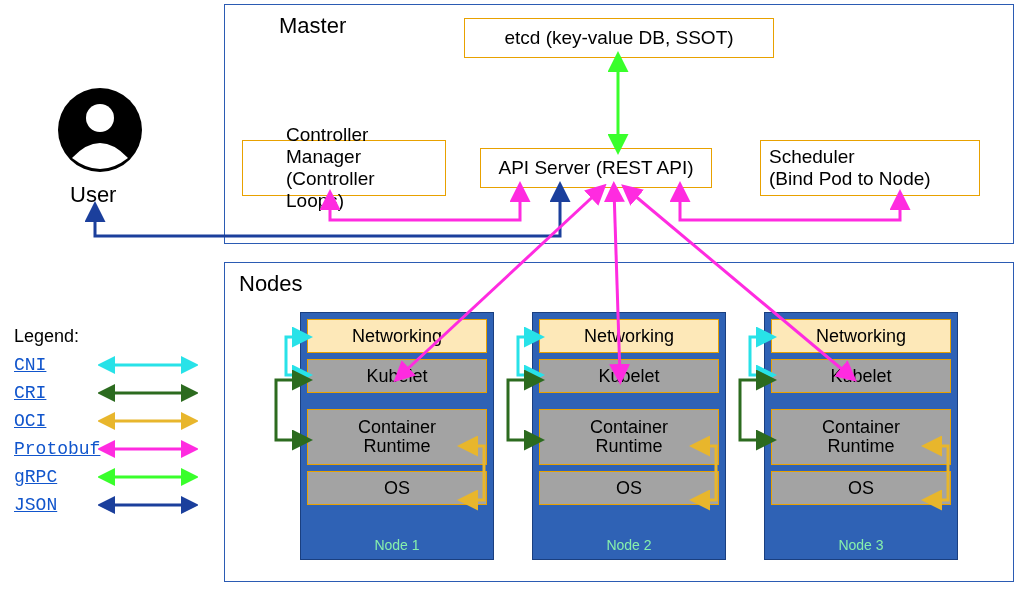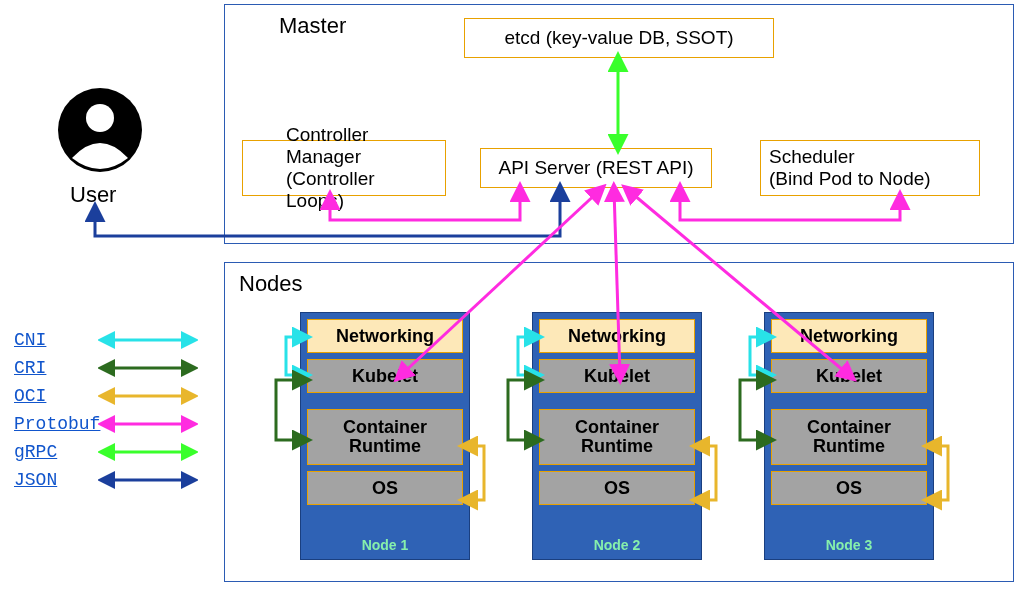--- a/index.html
+++ b/index.html
@@ -64,25 +64,24 @@
 
   .user-label {
     position: absolute;
     left: 70px;
     top: 182px;
     font-size: 22px;
   }
 
   .node {
     position: absolute;
-    width: 170px;
+    width: 194px;
     height: 248px;
     background: #2f62b5;
     border: 1px solid #1a3f80;
-    font-weight: bold;
   }
   .node1 { left: 300px; top: 312px; }
   .node2 { left: 532px; top: 312px; }
   .node3 { left: 764px; top: 312px; }
   .layer {
     background: #a3a3a3;
     border: 1px solid #e8a100;
     margin: 6px 6px 0 6px;
     height: 34px;
     display: flex;
@@ -172,20 +171,21 @@
 </div>
 <div class="node node3">
   <div class="layer networking">Networking</div>
   <div class="layer">Kubelet</div>
   <div class="layer tall runtime">Container<br>Runtime</div>
   <div class="layer">OS</div>
   <div class="node-caption">Node 3</div>
 </div>
 
 <div class="legend">
+  <div class="legend-title">Legend:</div>
   <div class="legend-row">
     <span class="legend-link">CNI</span>
     <svg class="legend-arrow">
         <defs>
           <marker id="la0a" markerWidth="6" markerHeight="6" refX="3" refY="3" orient="auto">
             <path d="M0,0 L6,3 L0,6 Z" fill="#28e2e8"></path>
           </marker>
           <marker id="la0b" markerWidth="6" markerHeight="6" refX="3" refY="3" orient="auto">
             <path d="M6,0 L0,3 L6,6 Z" fill="#28e2e8"></path>
           </marker>

